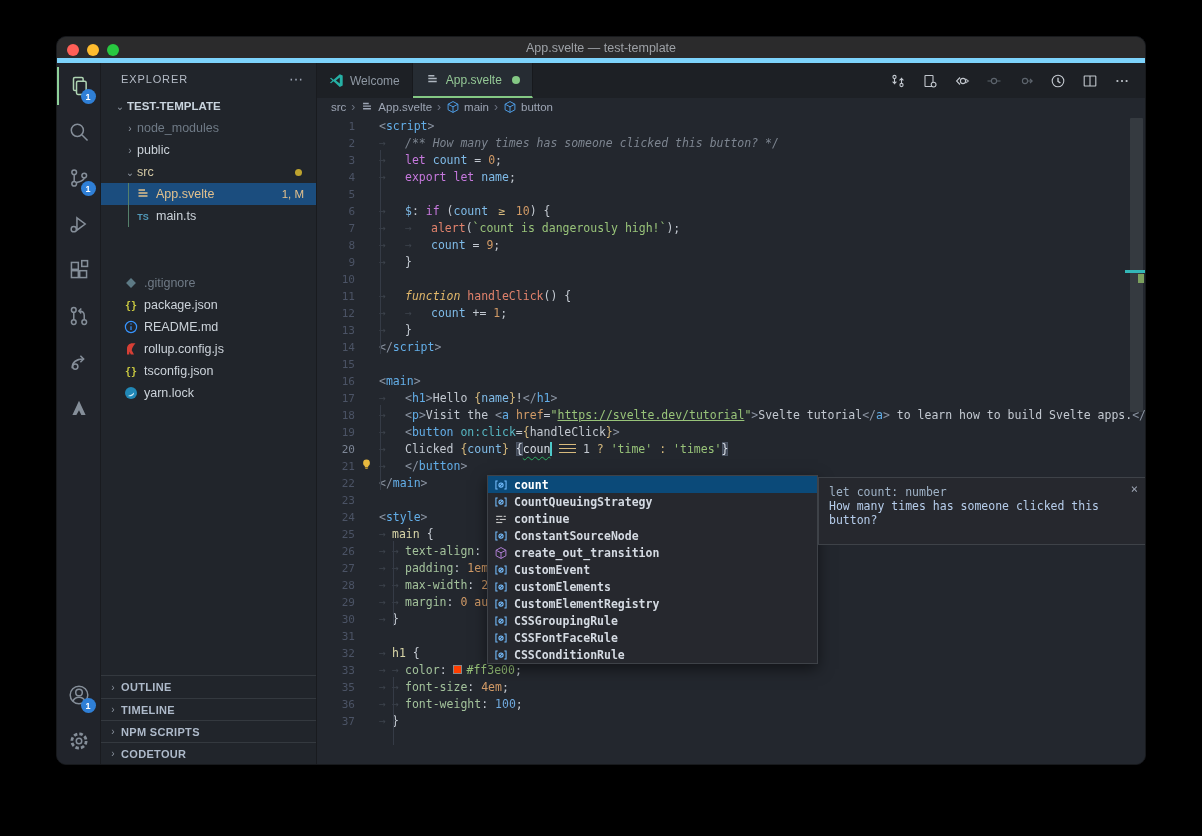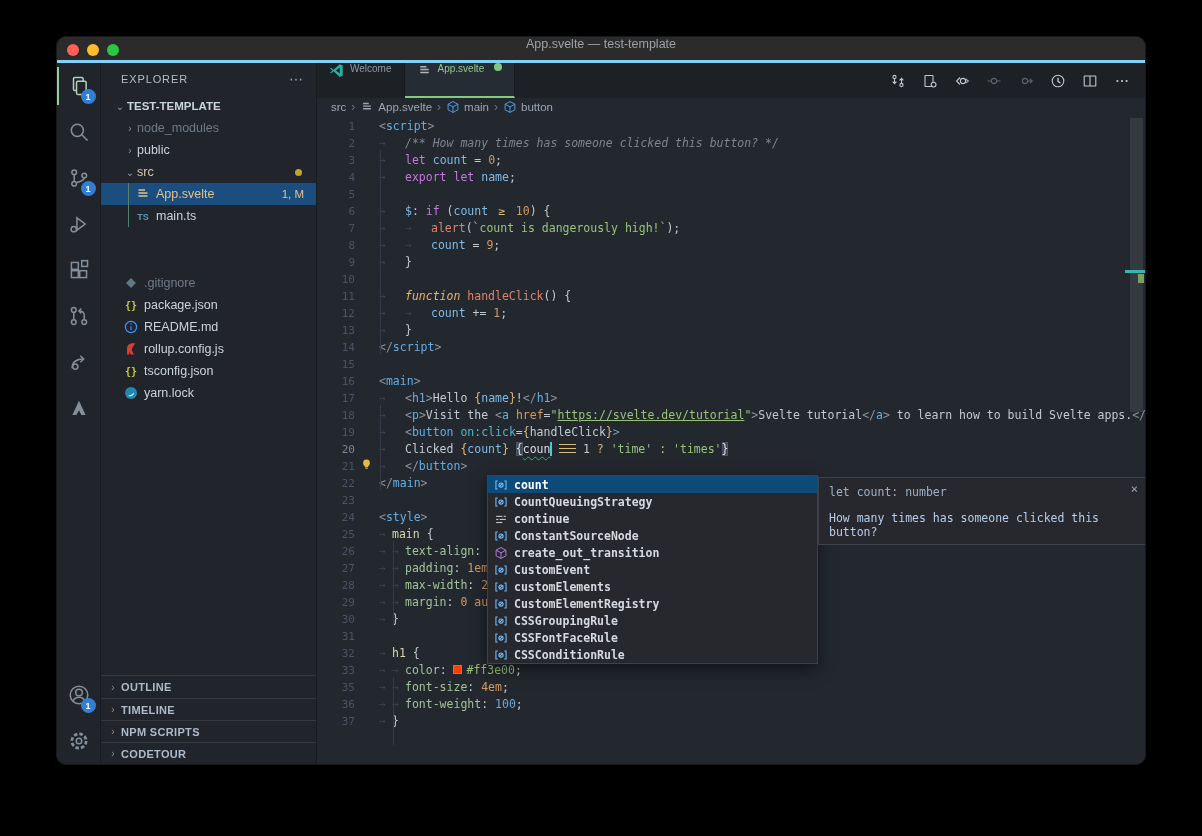--- a/index.html
+++ b/index.html
@@ -4,21 +4,21 @@
 <style>
   * { margin:0; padding:0; box-sizing:border-box; }
   html,body { width:1202px; height:836px; background:#000; overflow:hidden;
     font-family:"Liberation Sans", sans-serif; }
   #window { position:absolute; left:56px; top:36px; width:1090px; height:729px;
     background:#23272e; border-radius:10px; overflow:hidden;
     box-shadow:0 25px 70px rgba(0,0,0,.7); border:1px solid #17191c; }
 
   
   .titlebar { position:relative; height:26px; background:#2b2b2c; display:flex;
-    align-items:flex-start; justify-content:center; border-bottom:3px solid #7dd3fc; }
+    align-items:center; justify-content:center; border-bottom:5px solid #7dd3fc; }
   .traffic { position:absolute; left:10px; top:7px; display:flex; gap:8px; }
   .tl { width:12px; height:12px; border-radius:50%; }
   .title-text { font-size:12.5px; color:#9da1a6; }
 
   
   .mainrow { position:absolute; top:26px; left:0; right:0; bottom:0; display:flex; }
 
   
   .activitybar { width:44px; background:#21242b; display:flex; flex-direction:column;
     align-items:center; border-right:1px solid #191b1f; }
@@ -57,21 +57,21 @@
   .sb-sections { border-top:1px solid #34393f; }
   .sb-sec { height:22px; display:flex; align-items:center; border-top:1px solid #34393f;
     padding-left:4px; }
   .sb-sec:first-child { border-top:none; }
   .sb-sec .chev { width:16px; text-align:center; color:#8a939e; font-size:10px; }
   .sb-sec .lbl { font-size:11px; font-weight:bold; color:#aebaca; letter-spacing:.03em; }
 
   
   .editor { flex:1; display:flex; flex-direction:column; min-width:0; background:#23272e; }
   .tabbar { height:35px; background:#1d2025; display:flex; align-items:stretch; }
-  .tab { display:flex; gap:6px; padding:0 12px; font-size:10px;
+  .tab { display:flex; align-items:center; gap:6px; padding:0 12px; font-size:12px;
     border-right:1px solid #17191d; color:#8f98a3; background:#1d2025; position:relative; }
   .tab.active { background:#262c33; color:#93c795; border-bottom:2px solid #84c884; }
   .tab .tabicon { width:15px; height:15px; display:flex; align-items:center; justify-content:center; }
   .tab .dirty-dot { width:8px; height:8px; border-radius:50%; background:#84c884; margin-left:4px; }
   .tab-actions { margin-left:auto; display:flex; align-items:center; gap:9px; padding-right:12px; }
   .ta-icon { width:23px; height:23px; display:flex; align-items:center; justify-content:center;
     color:#c2c7ce; }
   .ta-icon.dim { color:#5d646d; }
   .ta-icon svg { width:16px; height:16px; }
 
@@ -128,21 +128,21 @@
   .sg-row.sel{background:#0b4a79;color:#fff;}
   .sg-icon{width:18px;height:15px;display:flex;align-items:center;justify-content:center;
     margin-right:4px;flex:none;}
   .sg-icon svg{width:14px;height:14px;}
   .k-variable{color:#75beff;} .k-keyword{color:#c5c5c5;} .k-module{color:#b180d7;}
 
   
   .docs{position:absolute;left:501px;top:361px;width:329px;height:68px;background:#26282e;
     border:1px solid #3e4248;z-index:5;padding:7px 10px 0 10px;}
   .docs-sig{font-family:"DejaVu Sans Mono",monospace;font-size:11.5px;color:#9fb2c6;}
-  .docs-desc{margin-top:12px;font-size:11.5px;color:#b6cdeb;}
+  .docs-desc{margin-top:0;font-size:11.5px;color:#b6cdeb;}
   .docs-close{position:absolute;right:8px;top:5px;color:#9da5b4;font-size:12px;line-height:12px;}
 </style>
 </head>
 <body>
 
 <div id="window">
   <div class="titlebar">
     <div class="traffic">
         <div class="tl" style="background: rgb(255, 95, 87);"></div>
         <div class="tl" style="background: rgb(254, 188, 46);"></div>

